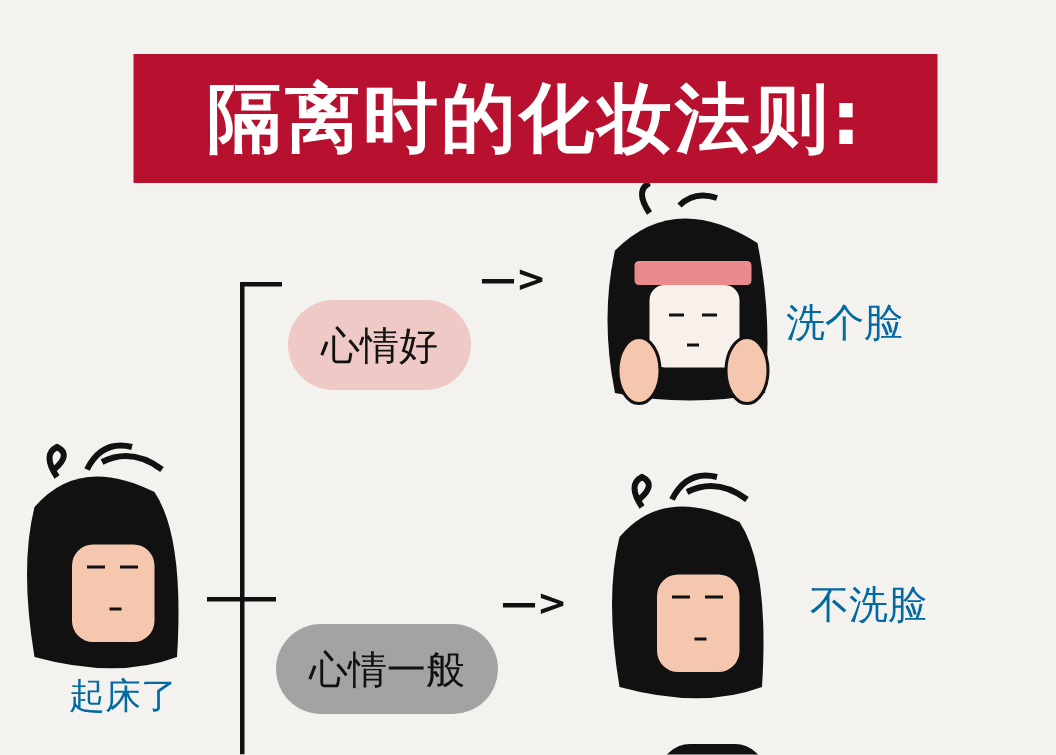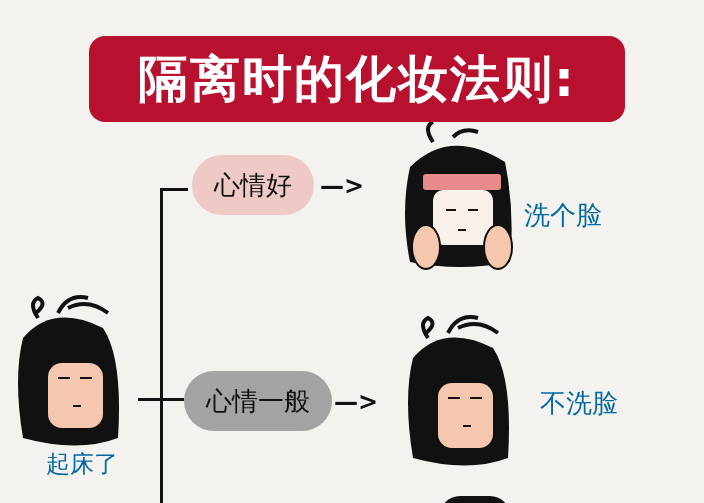--- a/index.html
+++ b/index.html
@@ -1,20 +1,20 @@
 <!DOCTYPE html>
 <html><head>
 <meta charset="utf-8">
 <style>
   html,body{margin:0;padding:0;}
   body{width:704px;height:503px;background:#f3f2ef;position:relative;overflow:hidden;font-family:"DejaVu Sans",sans-serif;}
-  .banner{position:absolute;left:89px;top:36px;width:536px;height:86px;background:#b8102f;display:flex;align-items:center;justify-content:center;border-radius:16px;}
+  .banner{position:absolute;left:89px;top:36px;width:536px;height:86px;background:#b8102f;display:flex;align-items:center;justify-content:center;}
   .banner span{color:#fff;font-size:50px;font-weight:bold;letter-spacing:2px;}
   .line{position:absolute;background:#111;}
-  .blob{position:absolute;border-radius:30px;display:flex;align-items:center;justify-content:center;font-size:26px;color:#111;}
+  .blob{position:absolute;border-radius:30px;display:flex;align-items:center;justify-content:center;font-size:26px;color:#111;margin-top:45px;}
   .arrow{position:absolute;font-size:24px;color:#111;font-weight:bold;}
   .label{position:absolute;font-size:26px;color:#0369a1;}
   .face{position:absolute;}
 </style>
 </head>
 <body>
 
 <div class="banner">
   <span>隔离时的化妆法则:</span>
 </div>

